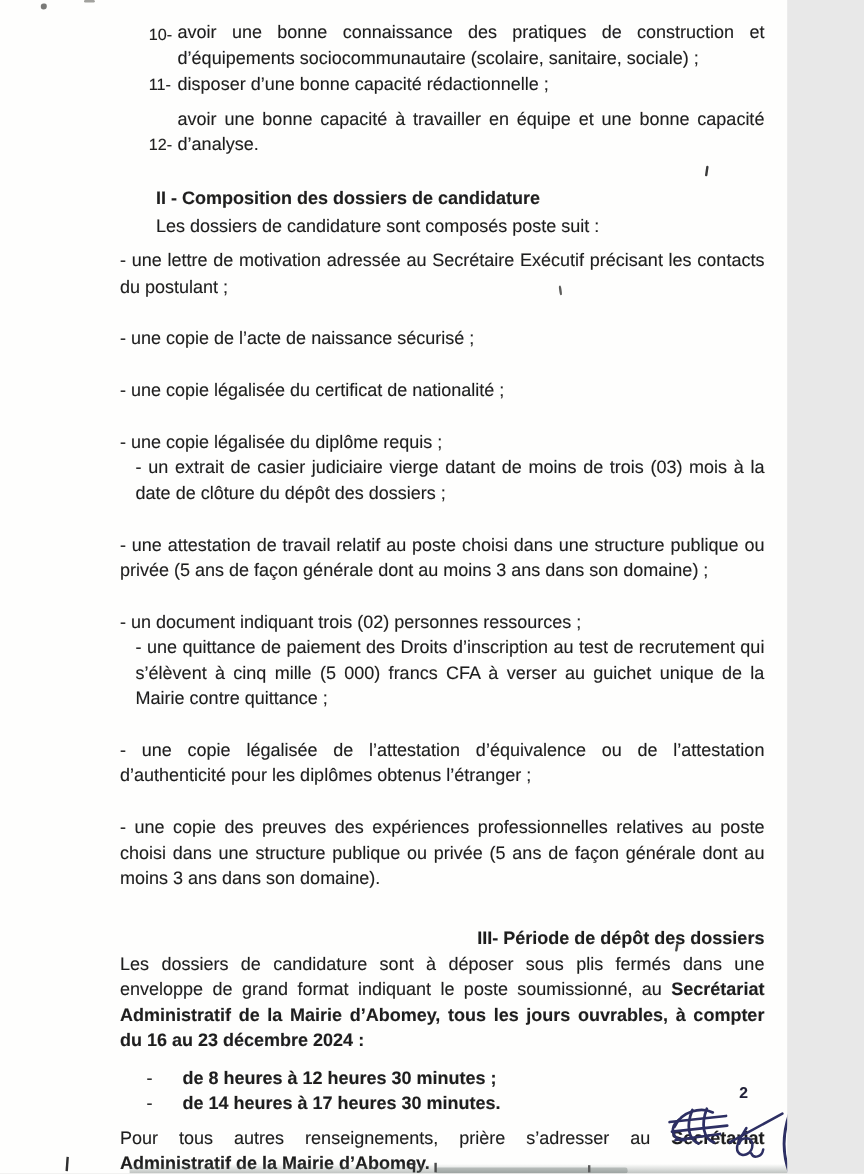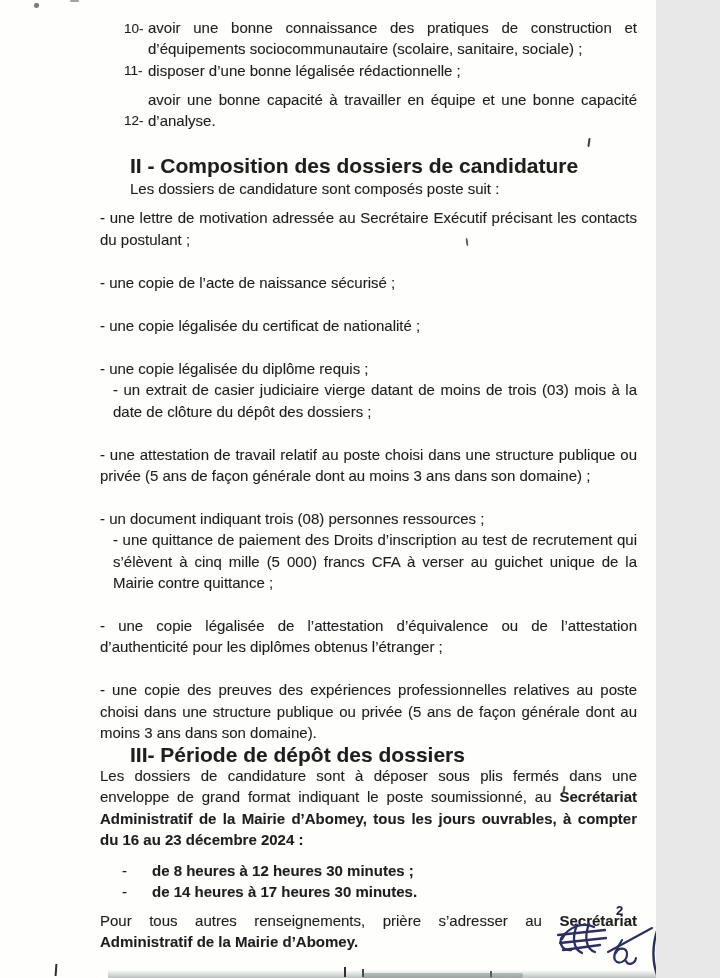--- a/index.html
+++ b/index.html
@@ -13,24 +13,24 @@
     -webkit-text-stroke:.2px rgba(20,20,20,.5);
   }
   .content{
     position:absolute;
     left:100px;top:17px;
     width:537px;
     font-size:15px;
     line-height:21.2px;
   }
   .heading{
-    font-size:21px;font-weight:700;
+    font-size:15px;font-weight:700;
     margin:24px 0 0 30px;
   }
-  .heading.h3{margin-top:1px;}
+  .heading.h3{margin-top:29px;text-align:right;}
   .intro{margin:2px 0 0 30px;}
   p{margin:0;}
   .qitem{display:flex;margin:0 0 0 24px;}
   .qitem + .qitem{margin-top:0;align-items:flex-end;}
   .qitem.gap{margin-top:7px;}
   .qnum{flex:none;width:24px;font-size:13.5px;padding-top:1px;}
   .qtext{flex:1;text-align:justify;}
   .bullet{text-align:justify;margin-top:22px;}
   .bullet.first{margin-top:8px;}
   .bullet.tight{margin-top:0;margin-left:13px;}
@@ -77,40 +77,40 @@
   <main class="content">
 
     <section>
       <div>
           <div class="qitem">
             <span class="qnum">10-</span>
             <span class="qtext">avoir une bonne connaissance des pratiques de construction et d’équipements sociocommunautaire (scolaire, sanitaire, sociale) ;</span>
           </div>
           <div class="qitem">
             <span class="qnum">11-</span>
-            <span class="qtext">disposer d’une bonne légalisée rédactionnelle ;</span>
+            <span class="qtext">disposer d’une bonne capacité rédactionnelle ;</span>
           </div>
           <div class="qitem gap">
             <span class="qnum">12-</span>
             <span class="qtext">avoir une bonne capacité à travailler en équipe et une bonne capacité d’analyse.</span>
           </div>
         </div>
     </section>
 
     <section>
       <h2 class="heading">II - Composition des dossiers de candidature</h2>
       <p class="intro">Les dossiers de candidature sont composés poste suit :</p>
       <div>
           <p class="bullet first">- une lettre de motivation adressée au Secrétaire Exécutif précisant les contacts du postulant ;</p>
           <p class="bullet">- une copie de l’acte de naissance sécurisé ;</p>
           <p class="bullet">- une copie légalisée du certificat de nationalité ;</p>
           <p class="bullet">- une copie légalisée du diplôme requis ;</p>
           <p class="bullet tight">- un extrait de casier judiciaire vierge datant de moins de trois (03) mois à la date de clôture du dépôt des dossiers ;</p>
           <p class="bullet">- une attestation de travail relatif au poste choisi dans une structure publique ou privée (5 ans de façon générale dont au moins 3 ans dans son domaine) ;</p>
-          <p class="bullet">- un document indiquant trois (08) personnes ressources ;</p>
+          <p class="bullet">- un document indiquant trois (02) personnes ressources ;</p>
           <p class="bullet tight">- une quittance de paiement des Droits d’inscription au test de recrutement qui s’élèvent à cinq mille (5 000) francs CFA à verser au guichet unique de la Mairie contre quittance ;</p>
           <p class="bullet">- une copie légalisée de l’attestation d’équivalence ou de l’attestation d’authenticité pour les diplômes obtenus l’étranger ;</p>
           <p class="bullet">- une copie des preuves des expériences professionnelles relatives au poste choisi dans une structure publique ou privée (5 ans de façon générale dont au moins 3 ans dans son domaine).</p>
         </div>
     </section>
 
     <section>
       <h2 class="heading h3">III-  Période de dépôt des dossiers</h2>
       <p class="para"><span>Les dossiers de candidature sont à déposer sous plis fermés dans une enveloppe de grand format indiquant le poste soumissionné, au </span><span class="b">Secrétariat Administratif de la Mairie d’Abomey, tous les jours ouvrables, à compter du 16 au 23 décembre 2024 :</span></p>
       <div class="schedule">

